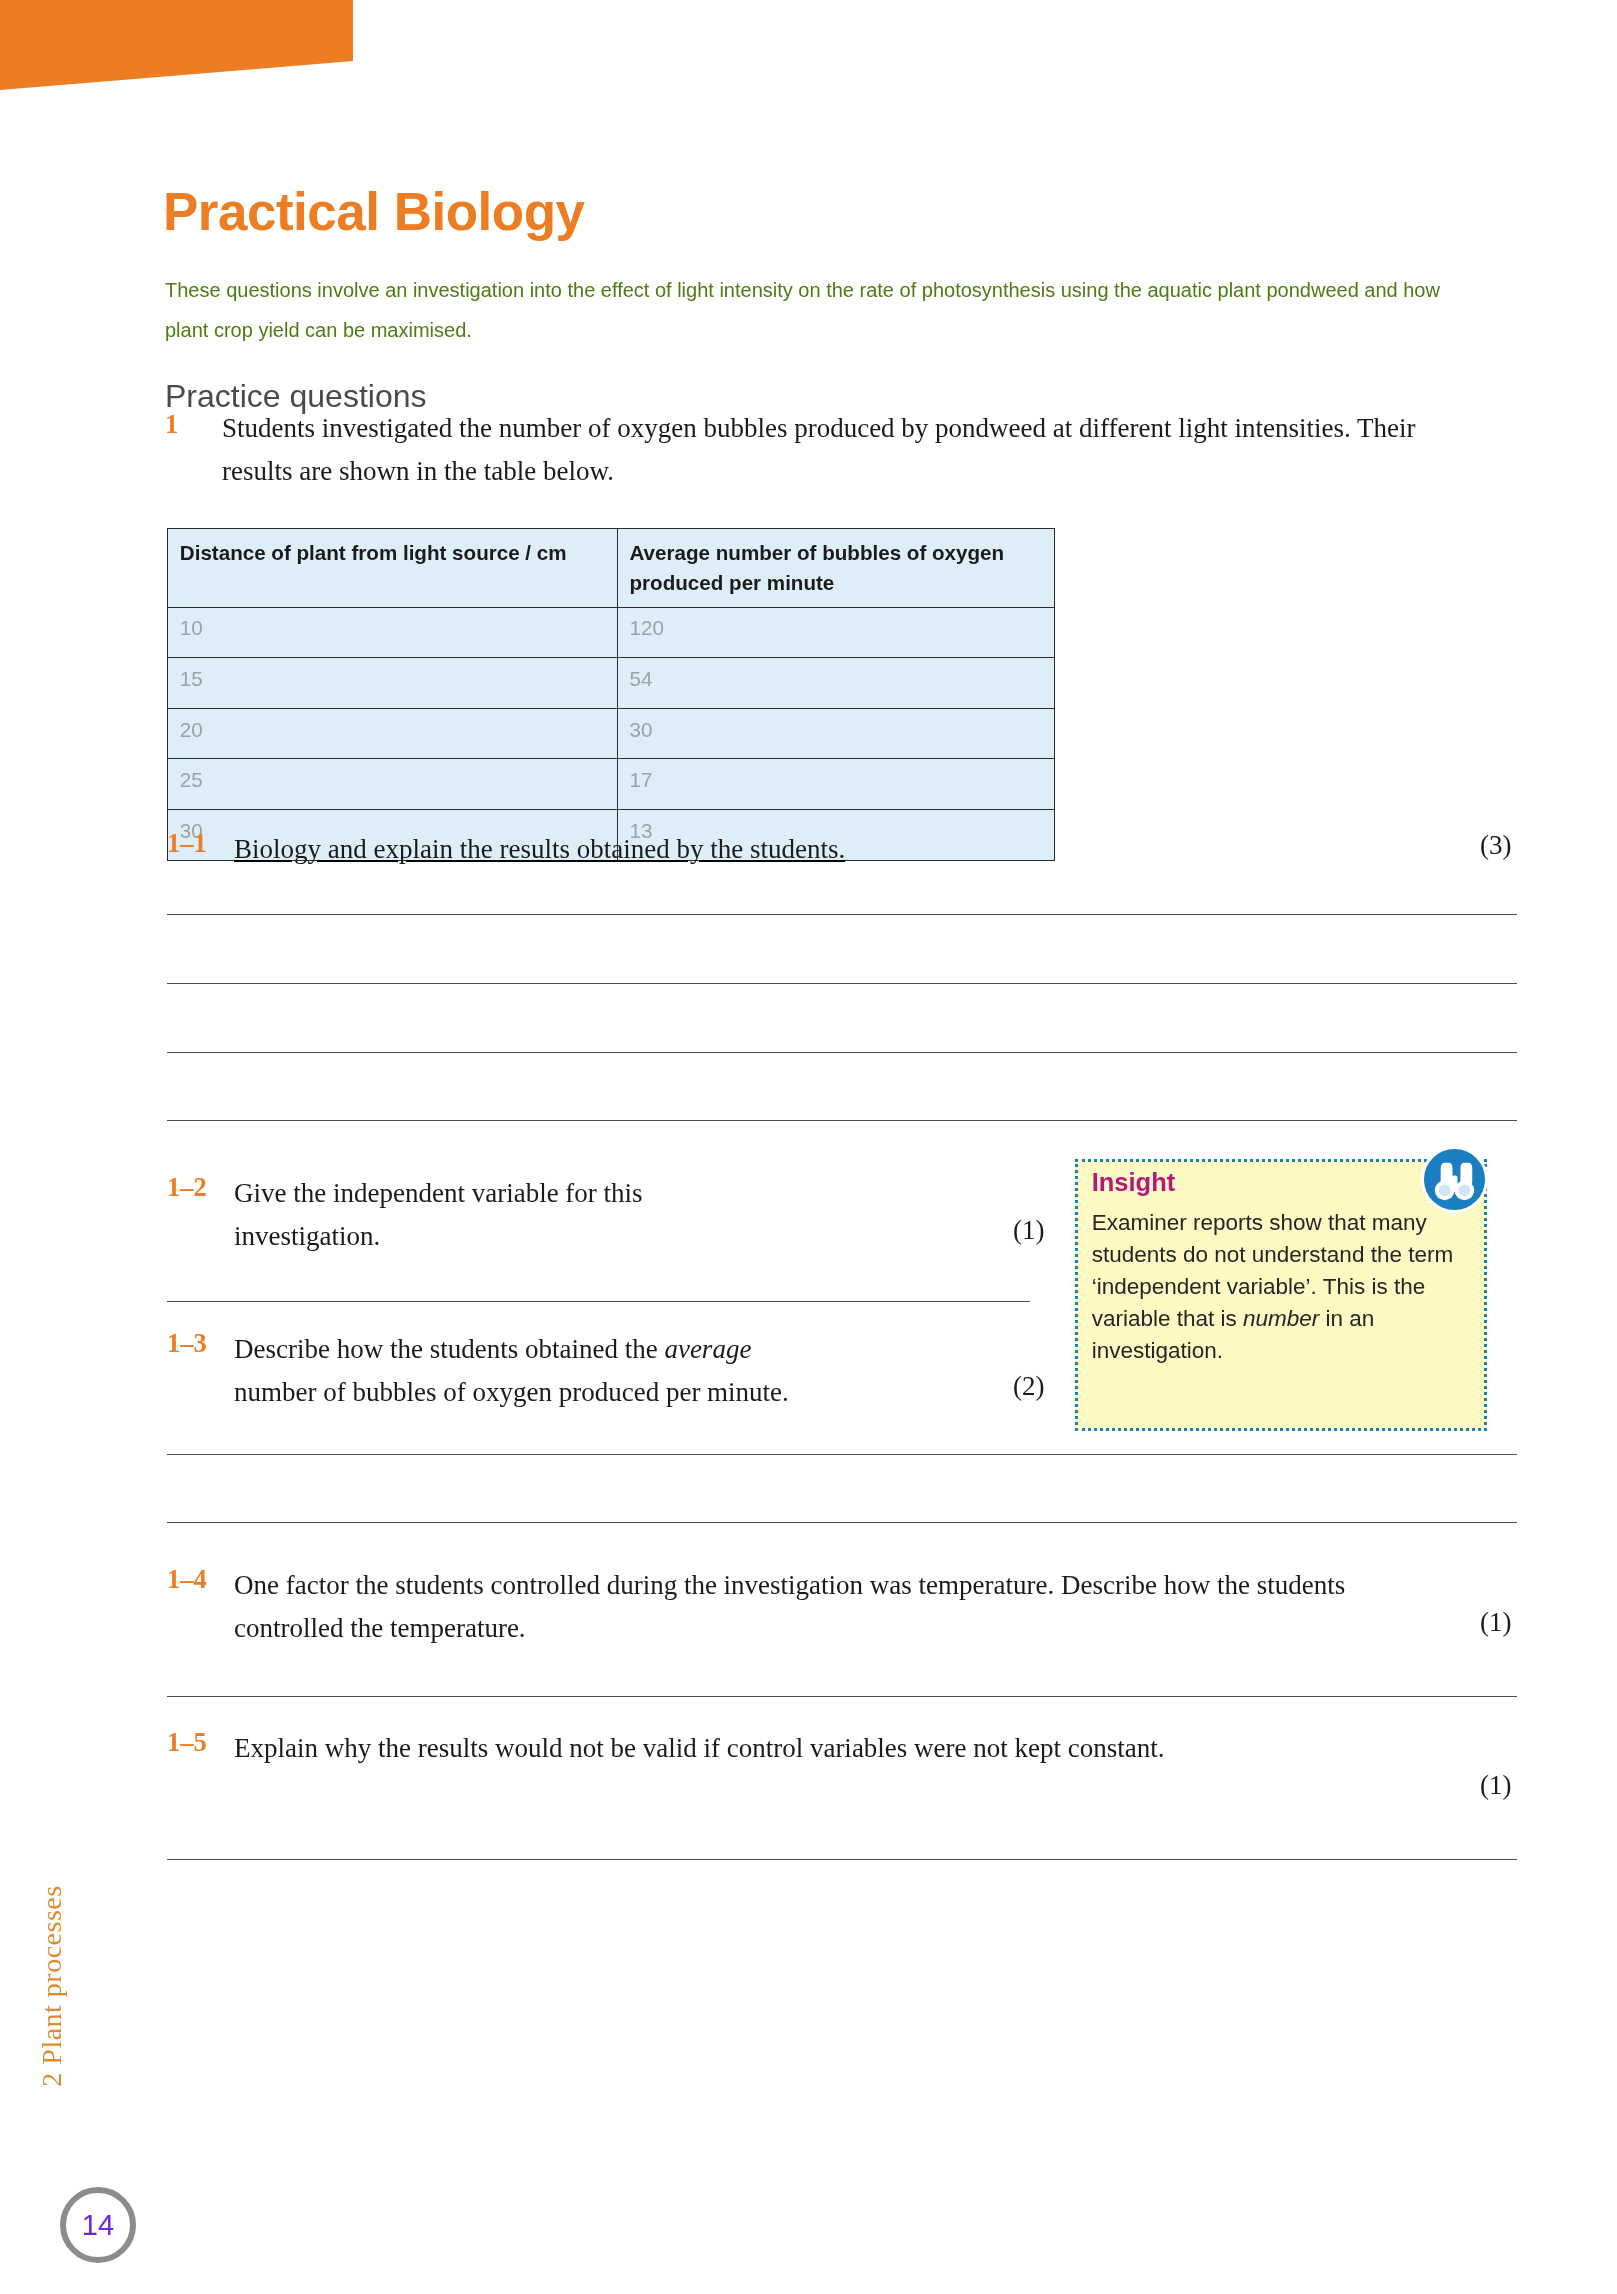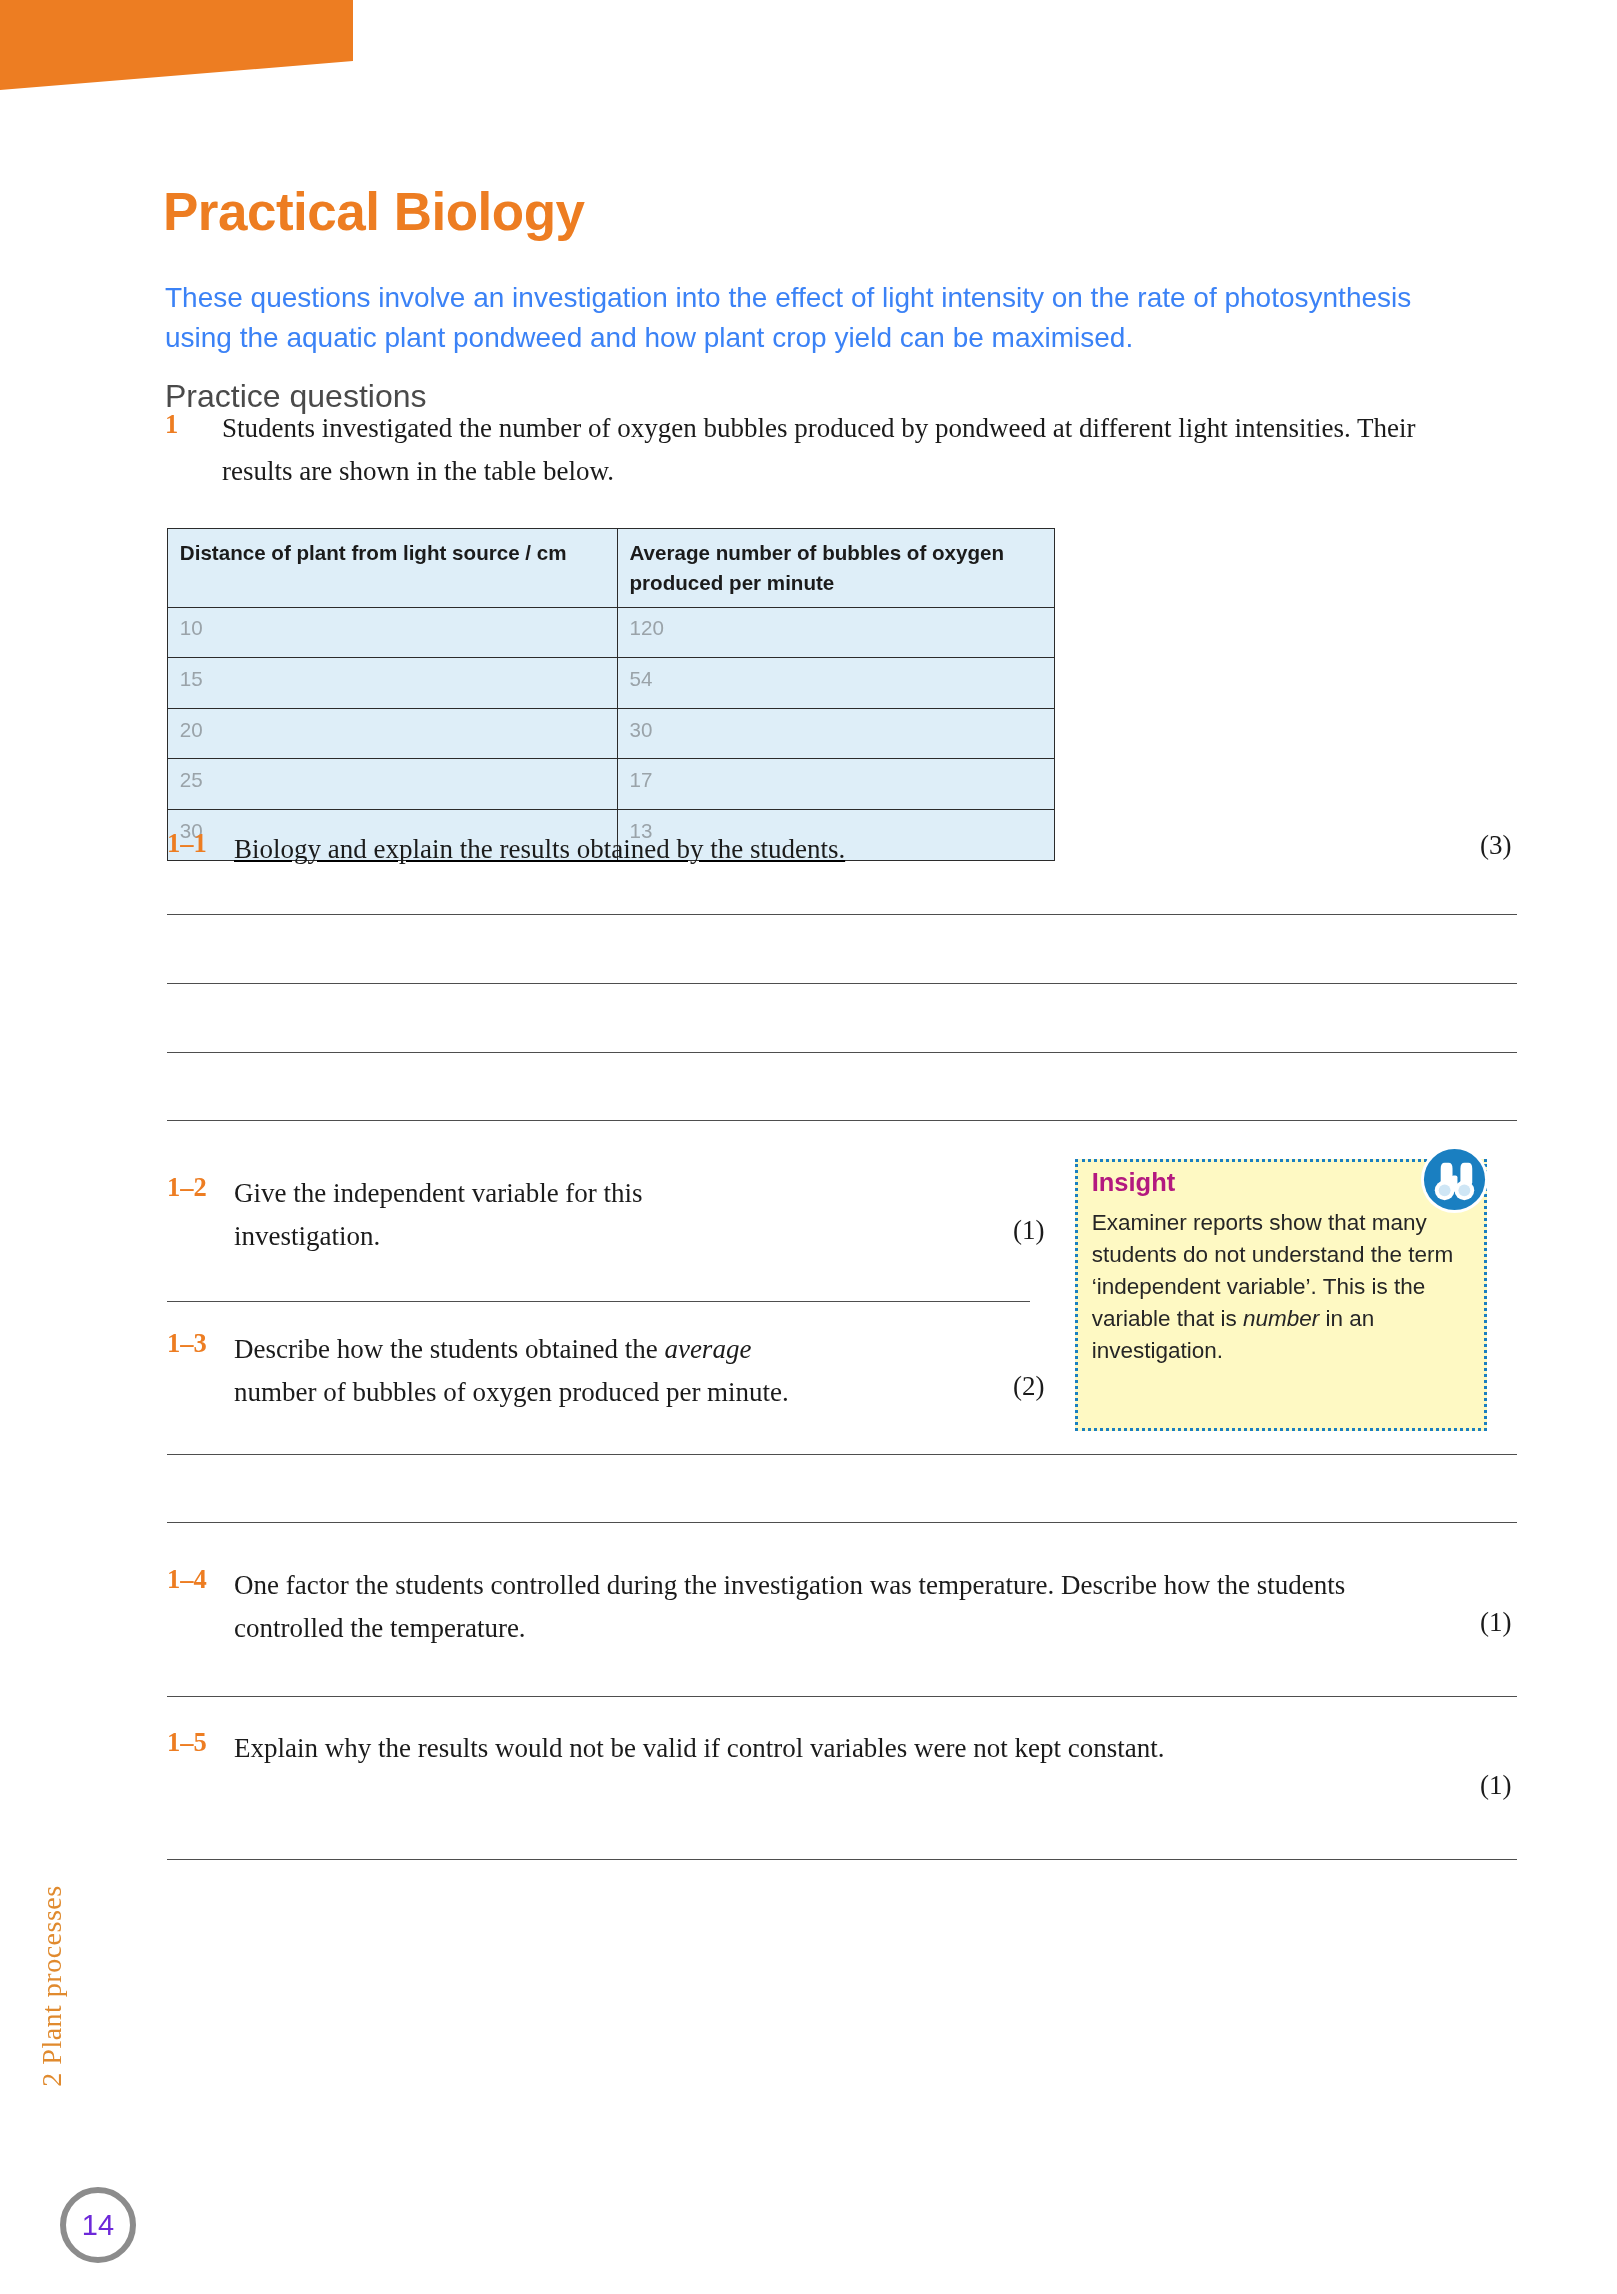--- a/index.html
+++ b/index.html
@@ -24,21 +24,21 @@
 
   #page-title{
     position:absolute;left:163px;top:145px;
     font-size:53px;font-weight:bold;color:#ED7D22;
     letter-spacing:-0.5px;
     font-family:"Liberation Sans", sans-serif;
   }
 
   #intro-paragraph{
     position:absolute;left:165px;top:250px;width:1313px;
-    font-size:28px;line-height:40px;color:#3b82f6;
+    font-size:20px;line-height:40px;color:#4d7c0f;
     font-family:"Liberation Sans", sans-serif;
   }
 
   #practice-heading{
     position:absolute;left:165px;top:351px;
     font-size:32px;color:#4a4a4a;font-weight:normal;
     font-family:"Liberation Sans", sans-serif;
   }
 
   

